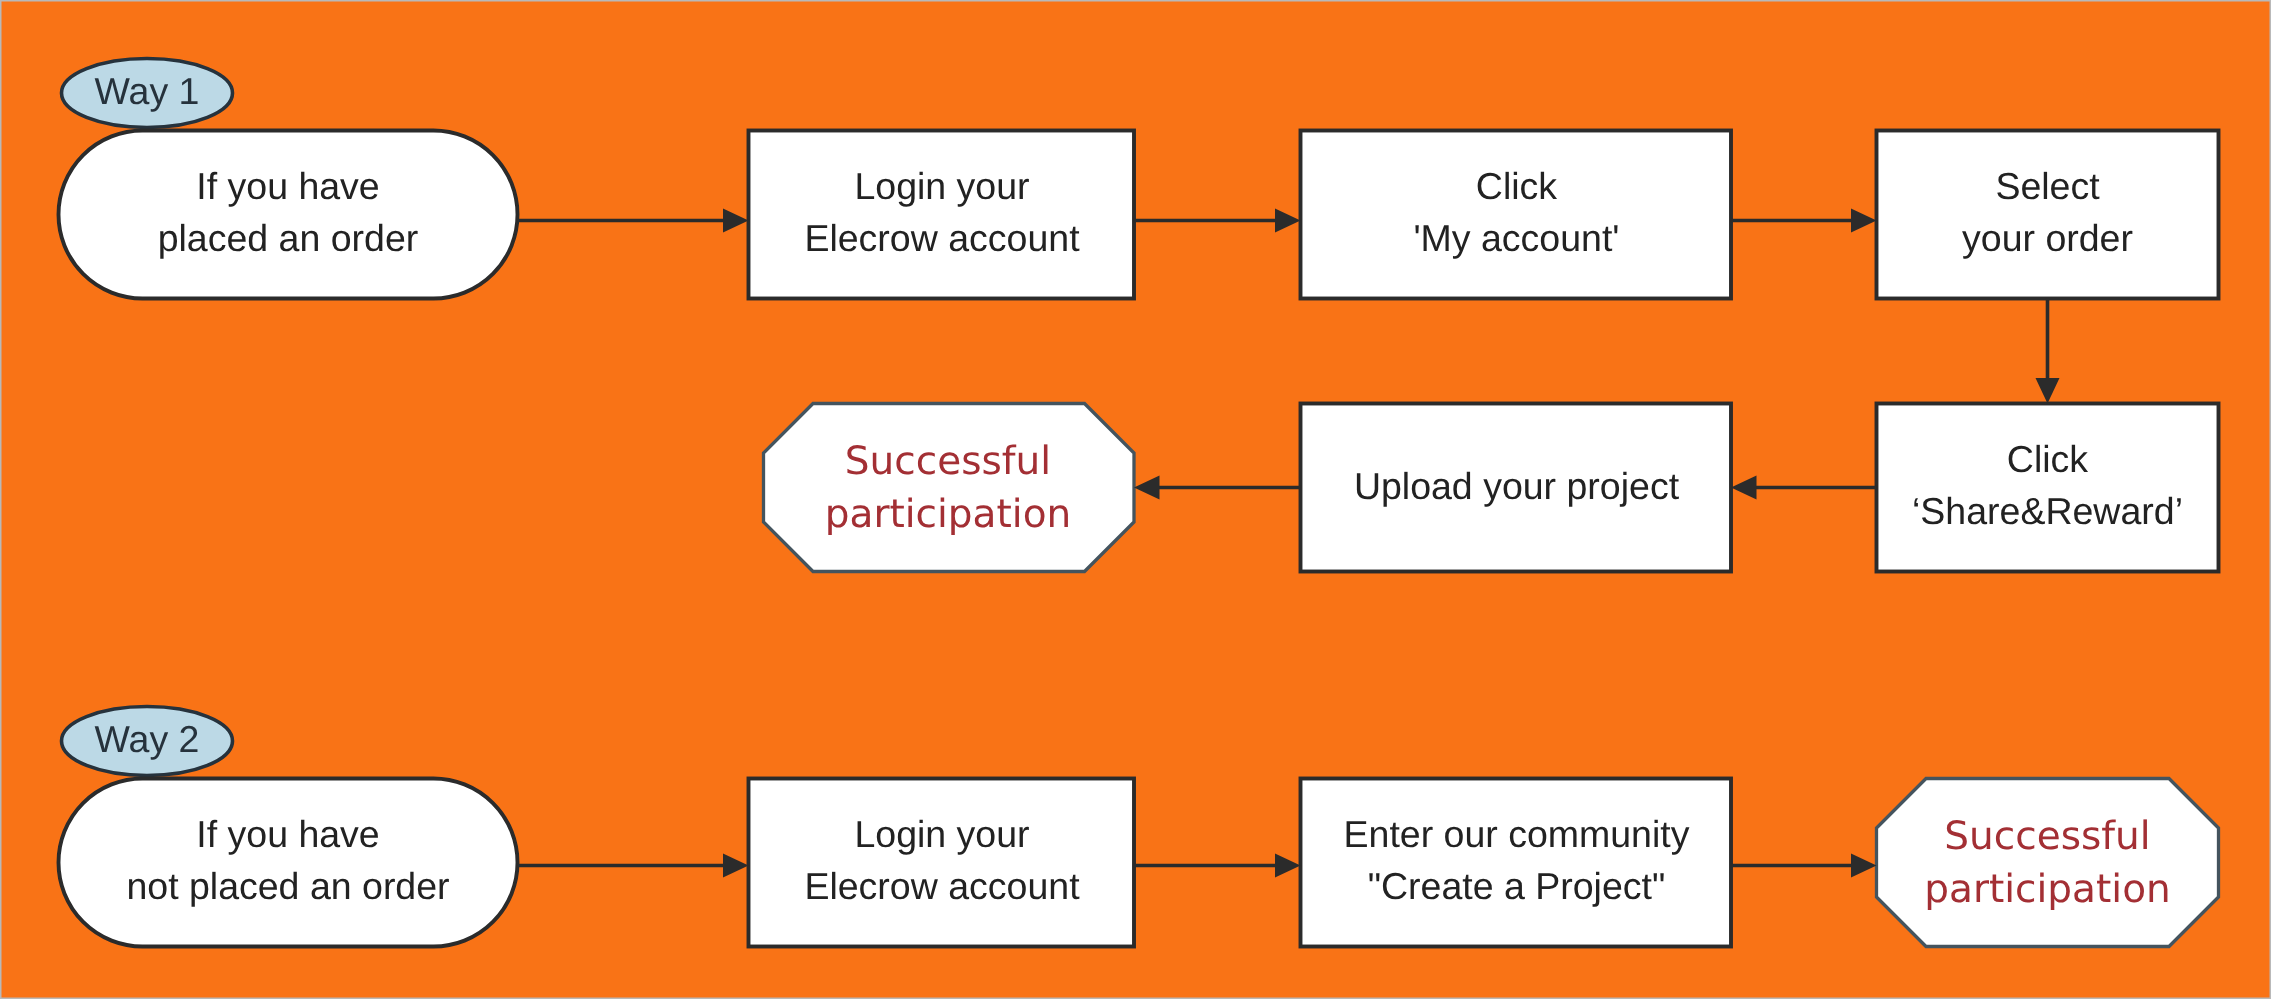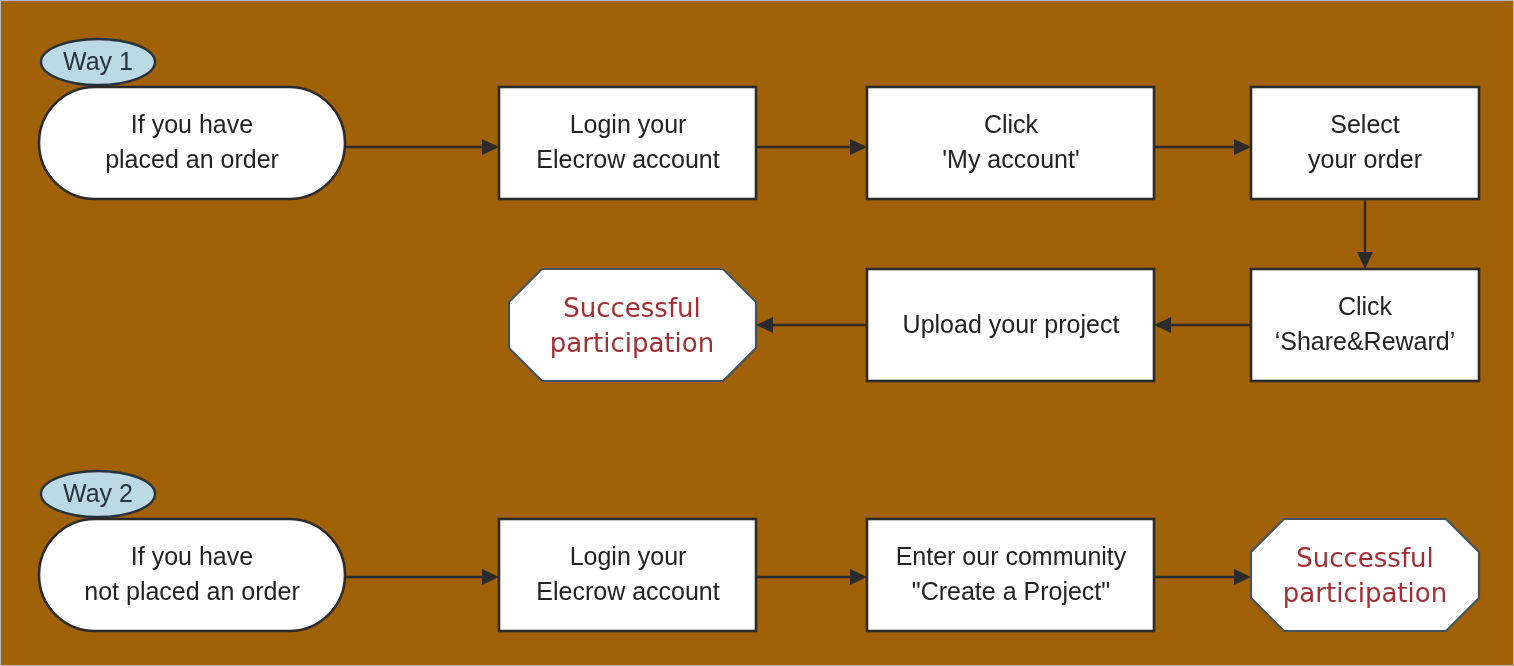--- a/index.html
+++ b/index.html
@@ -8,21 +8,21 @@
     padding: 0;
     background: #ffffff;
   }
   body {
     font-family: "Liberation Sans", sans-serif;
   }
   #canvas {
     position: relative;
     width: 1514px;
     height: 666px;
-    background: #a16207;
+    background: #f97316;
     box-sizing: border-box;
     border: 1px solid #b9b9b9;
     overflow: hidden;
   }
   #flow {
     position: absolute;
     left: 0;
     top: 0;
     width: 1514px;
     height: 666px;

